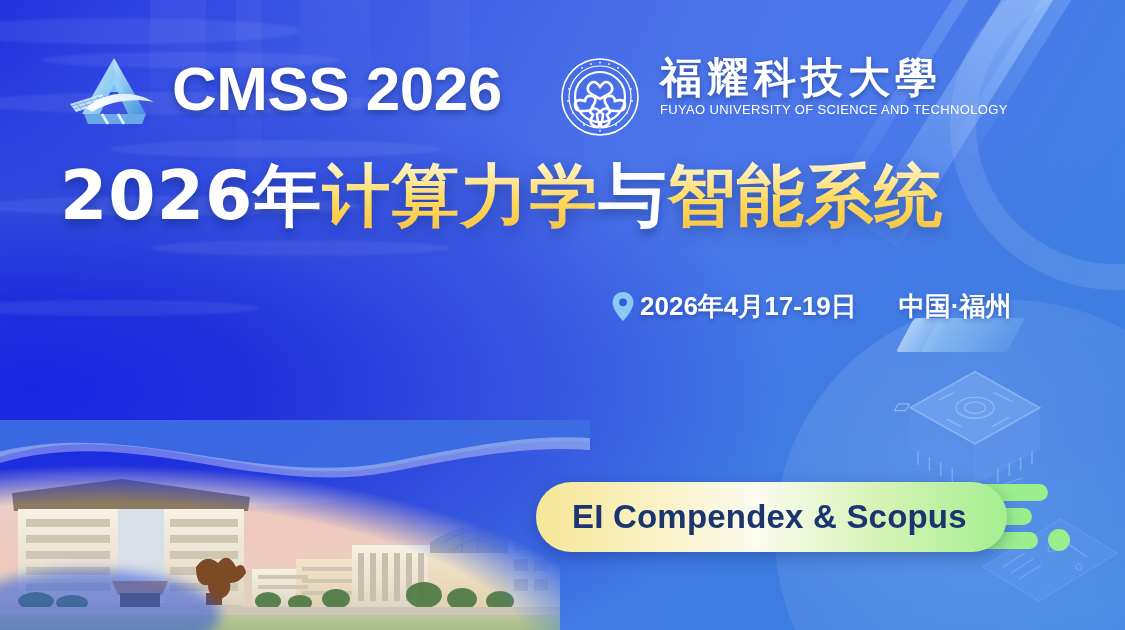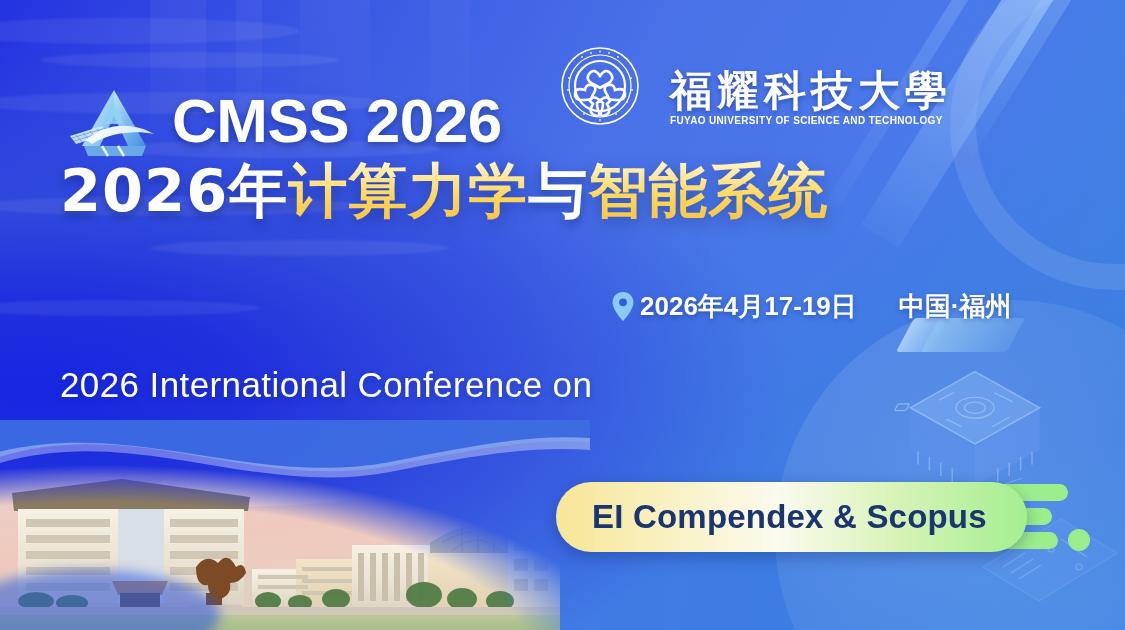--- a/index.html
+++ b/index.html
@@ -111,53 +111,52 @@
     position:absolute; left:-10px; bottom:120px;
     width:600px; height:90px;
     pointer-events:none;
   }
 
   
   .header{
     position:absolute; left:62px; top:48px;
     display:flex; align-items:center; gap:0;
     height:82px;
-    margin-top:32px;
   }
   .cmss-logo{ width:104px; height:78px; margin-right:6px; }
   .cmss-logo svg{ width:100%; height:100%; }
   .cmss-title{
     font-size:62px; font-weight:bold; color:#ffffff;
     letter-spacing:-.5px;
     text-shadow:0 3px 7px rgba(12,28,90,.45);
     line-height:1;
   }
 
   .uni-block{
-    position:absolute; left:560px; top:44px;
-    display:flex; align-items:flex-end; gap:30px; height:82px;
+    position:absolute; left:560px; top:57px;
+    display:flex; align-items:flex-start; gap:20px; height:82px;
   }
   .uni-seal{ width:80px; height:80px; }
   .uni-seal svg{ width:100%; height:100%; }
   .uni-names{ display:flex; flex-direction:column; gap:4px; }
   .uni-cn{
     font-size:42px; color:#fff; font-weight:bold;
     letter-spacing:5px; line-height:1;
     font-family:"DejaVu Serif", serif;
     text-shadow:0 2px 5px rgba(10,25,80,.4);
   }
   .uni-en{
-    font-size:10px; color:#fff; letter-spacing:.35px;
-    font-weight:bold; line-height:1;
+    font-size:13px; color:#fff; letter-spacing:.35px;
+    font-weight:normal; line-height:1;
   }
 
   
   .cn-title{
     position:absolute; left:60px; top:160px;
-    font-size:59px; font-weight:bold; line-height:1.05;
+    font-size:68px; font-weight:bold; line-height:1.05;
     letter-spacing:1px;
     font-family:"DejaVu Sans", sans-serif;
     white-space:nowrap;
   }
   .cn-title .ln{ display:block; }
   .w{ color:#ffffff; text-shadow:0 5px 10px rgba(10,30,95,.42); }
   .y{ color:#ffd95e;
       background:linear-gradient(180deg,#fff4c8 8%,#ffd75a 58%,#f6c243 100%);
       -webkit-background-clip:text; background-clip:text;
       -webkit-text-fill-color:transparent;
@@ -180,21 +179,21 @@
   
   .en-title{
     position:absolute; left:60px; top:362px;
     font-size:35px; color:#ffffff; line-height:1.32;
     letter-spacing:.4px;
     text-shadow:0 2px 6px rgba(10,30,95,.35);
     white-space:nowrap;
   }
 
   
-  .badge-wrap{ position:absolute; left:556px; top:482px; height:62px; }
+  .badge-wrap{ position:absolute; left:536px; top:482px; height:62px; }
   .badge{
     position:relative;
     height:70px;
     min-width:430px;
     border-radius:35px;
     background:linear-gradient(90deg,#f7e697 0%,#f9f2c6 26%,#fbfbef 47%,#d8f3b8 72%,#a4ef90 100%);
     display:flex; align-items:center;
     padding:0 40px 0 36px;
     box-shadow:0 5px 16px rgba(8,26,85,.30);
   }
@@ -500,21 +499,20 @@
       <svg viewBox="0 0 22 29">
         <path d="M11 0 C5 0 0.6 4.4 0.6 10.4 C0.6 18 11 29 11 29 C11 29 21.4 18 21.4 10.4 C21.4 4.4 17 0 11 0 Z" fill="#8ec9f5"></path>
         <circle cx="11" cy="10.3" r="3.9" fill="#2f5fd8"></circle>
       </svg>
     </span>
     <span>2026年4月17-19日</span>
     <span class="city">中国·福州</span>
   </div>
 
   <div class="en-title">
-    <div>2026 International Conference on</div>
   </div>
 
   <div class="badge-wrap">
     <div class="badge-deco">
       <svg viewBox="0 0 110 76">
         <g fill="#9cee8c">
           <rect x="0" y="4" width="84" height="17" rx="8.5"></rect>
           <rect x="6" y="28" width="62" height="17" rx="8.5"></rect>
           <rect x="0" y="52" width="74" height="17" rx="8.5"></rect>
           <circle cx="95" cy="60" r="11"></circle>

